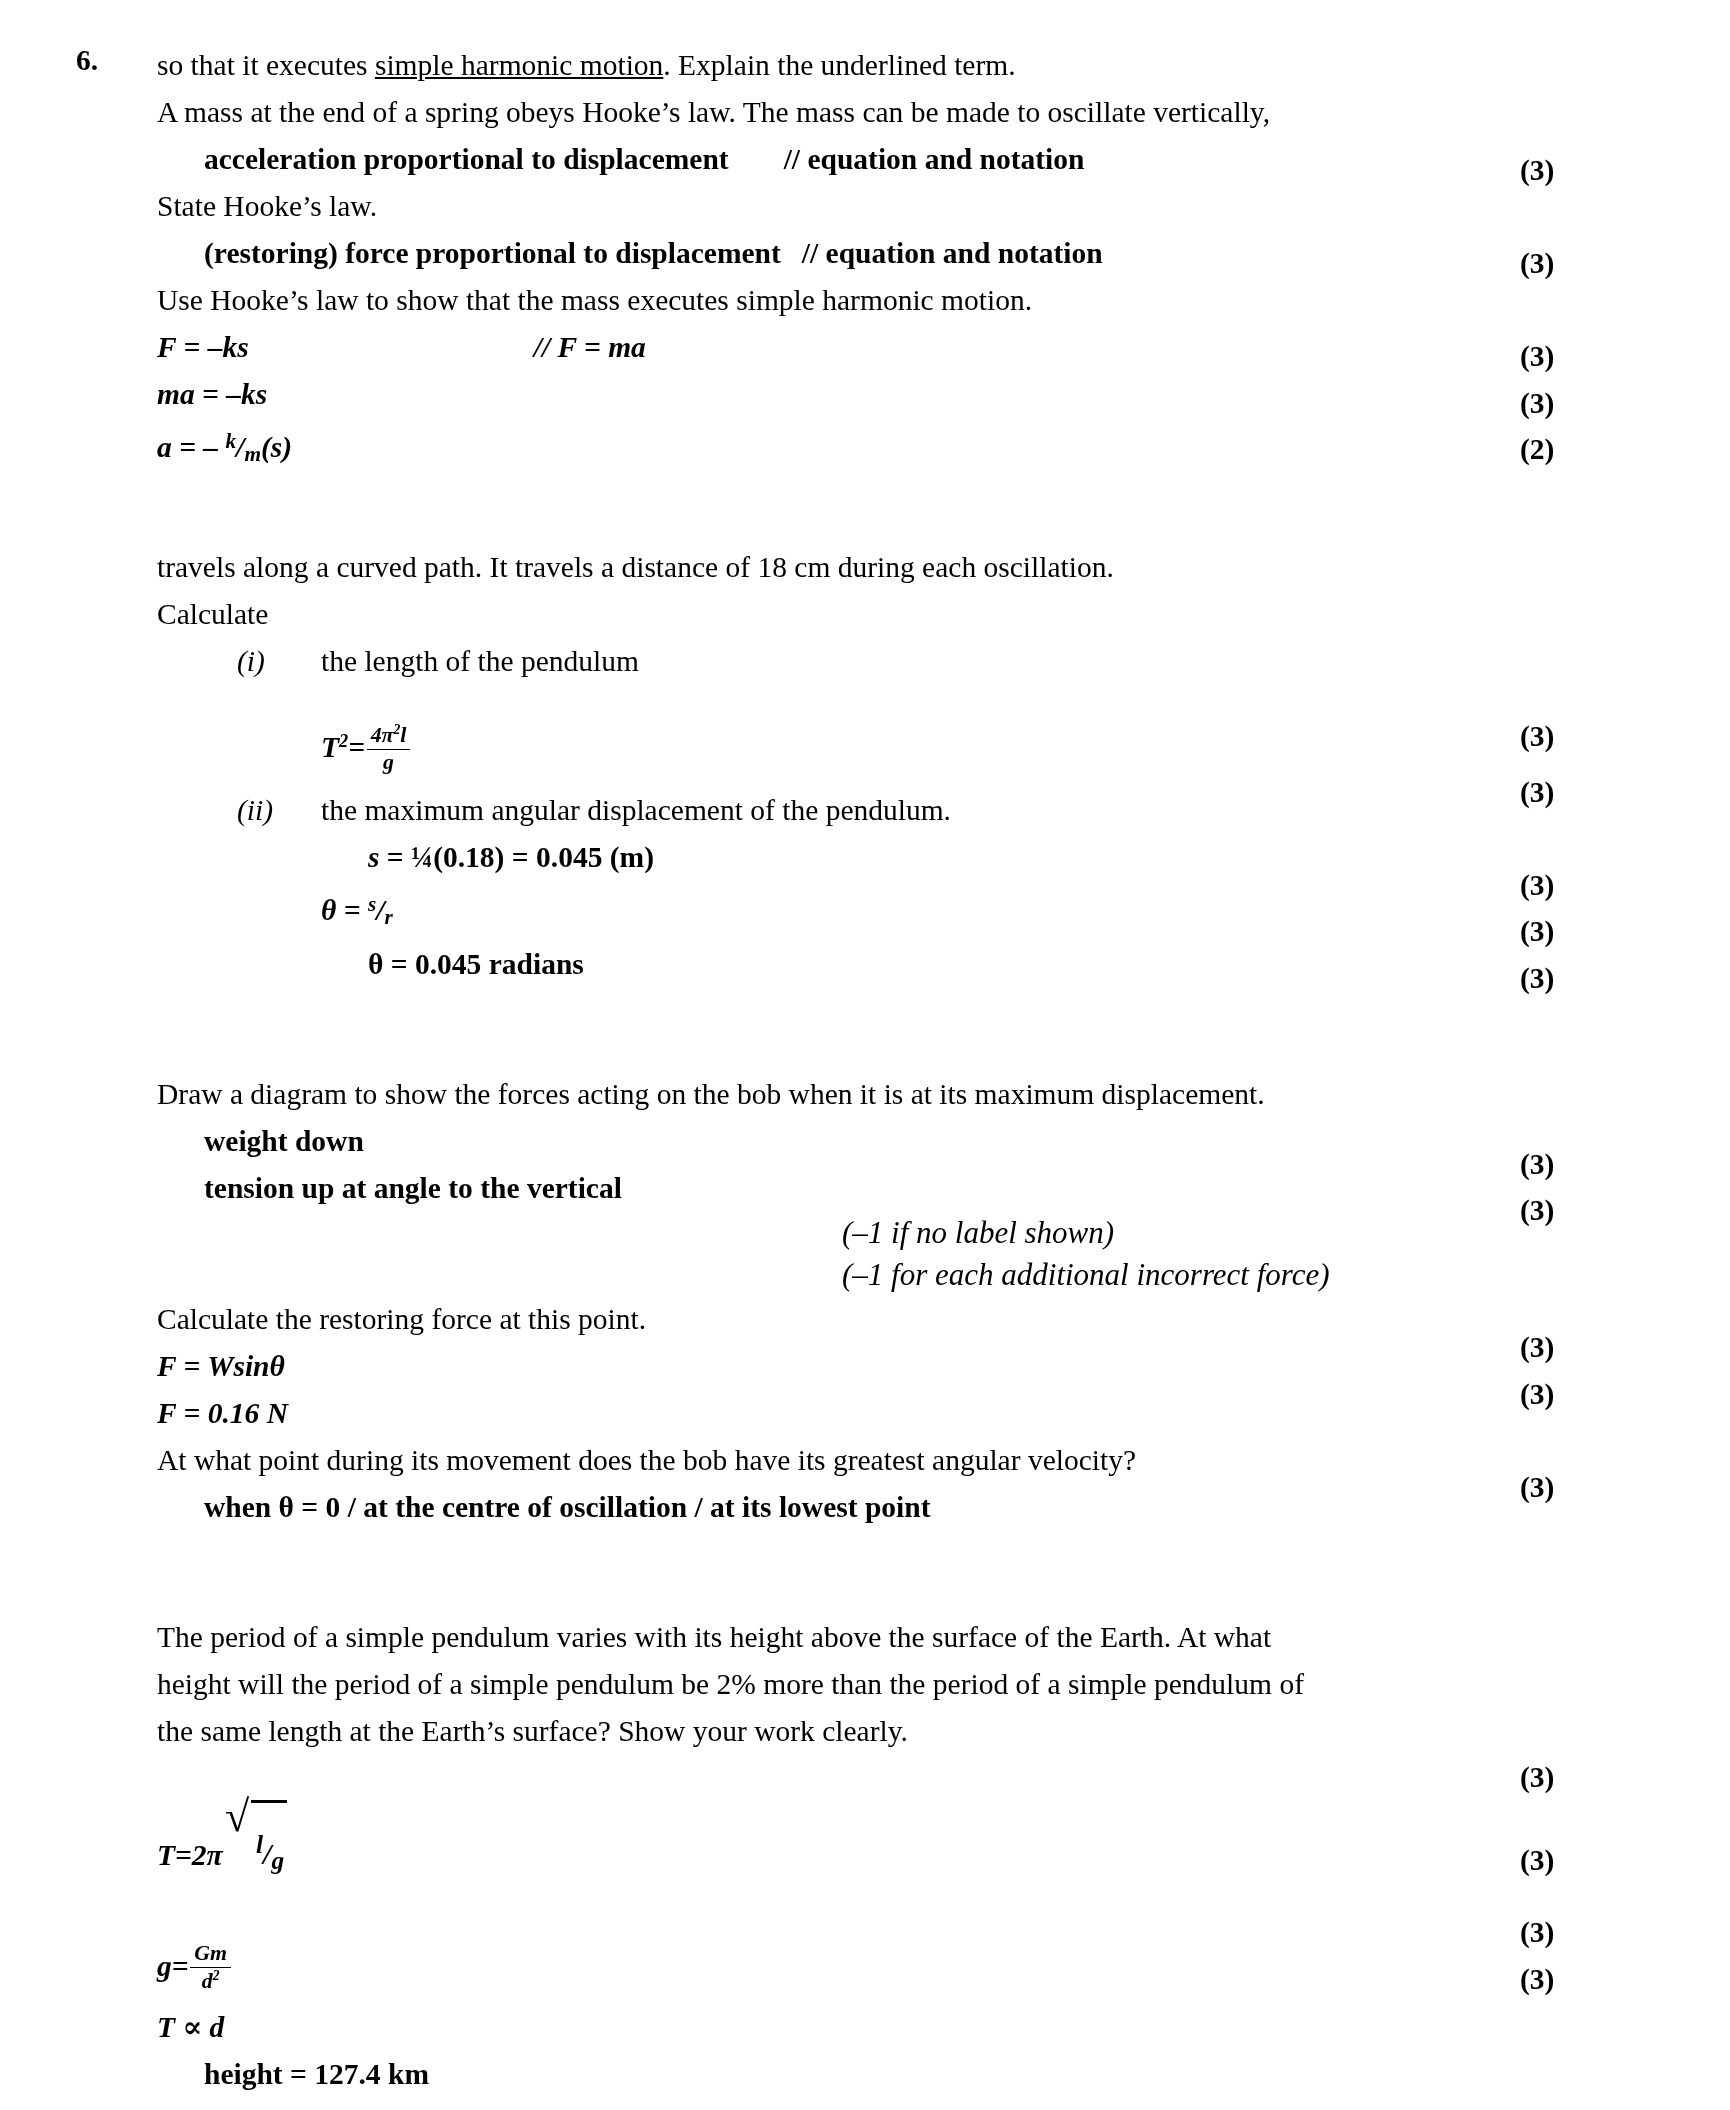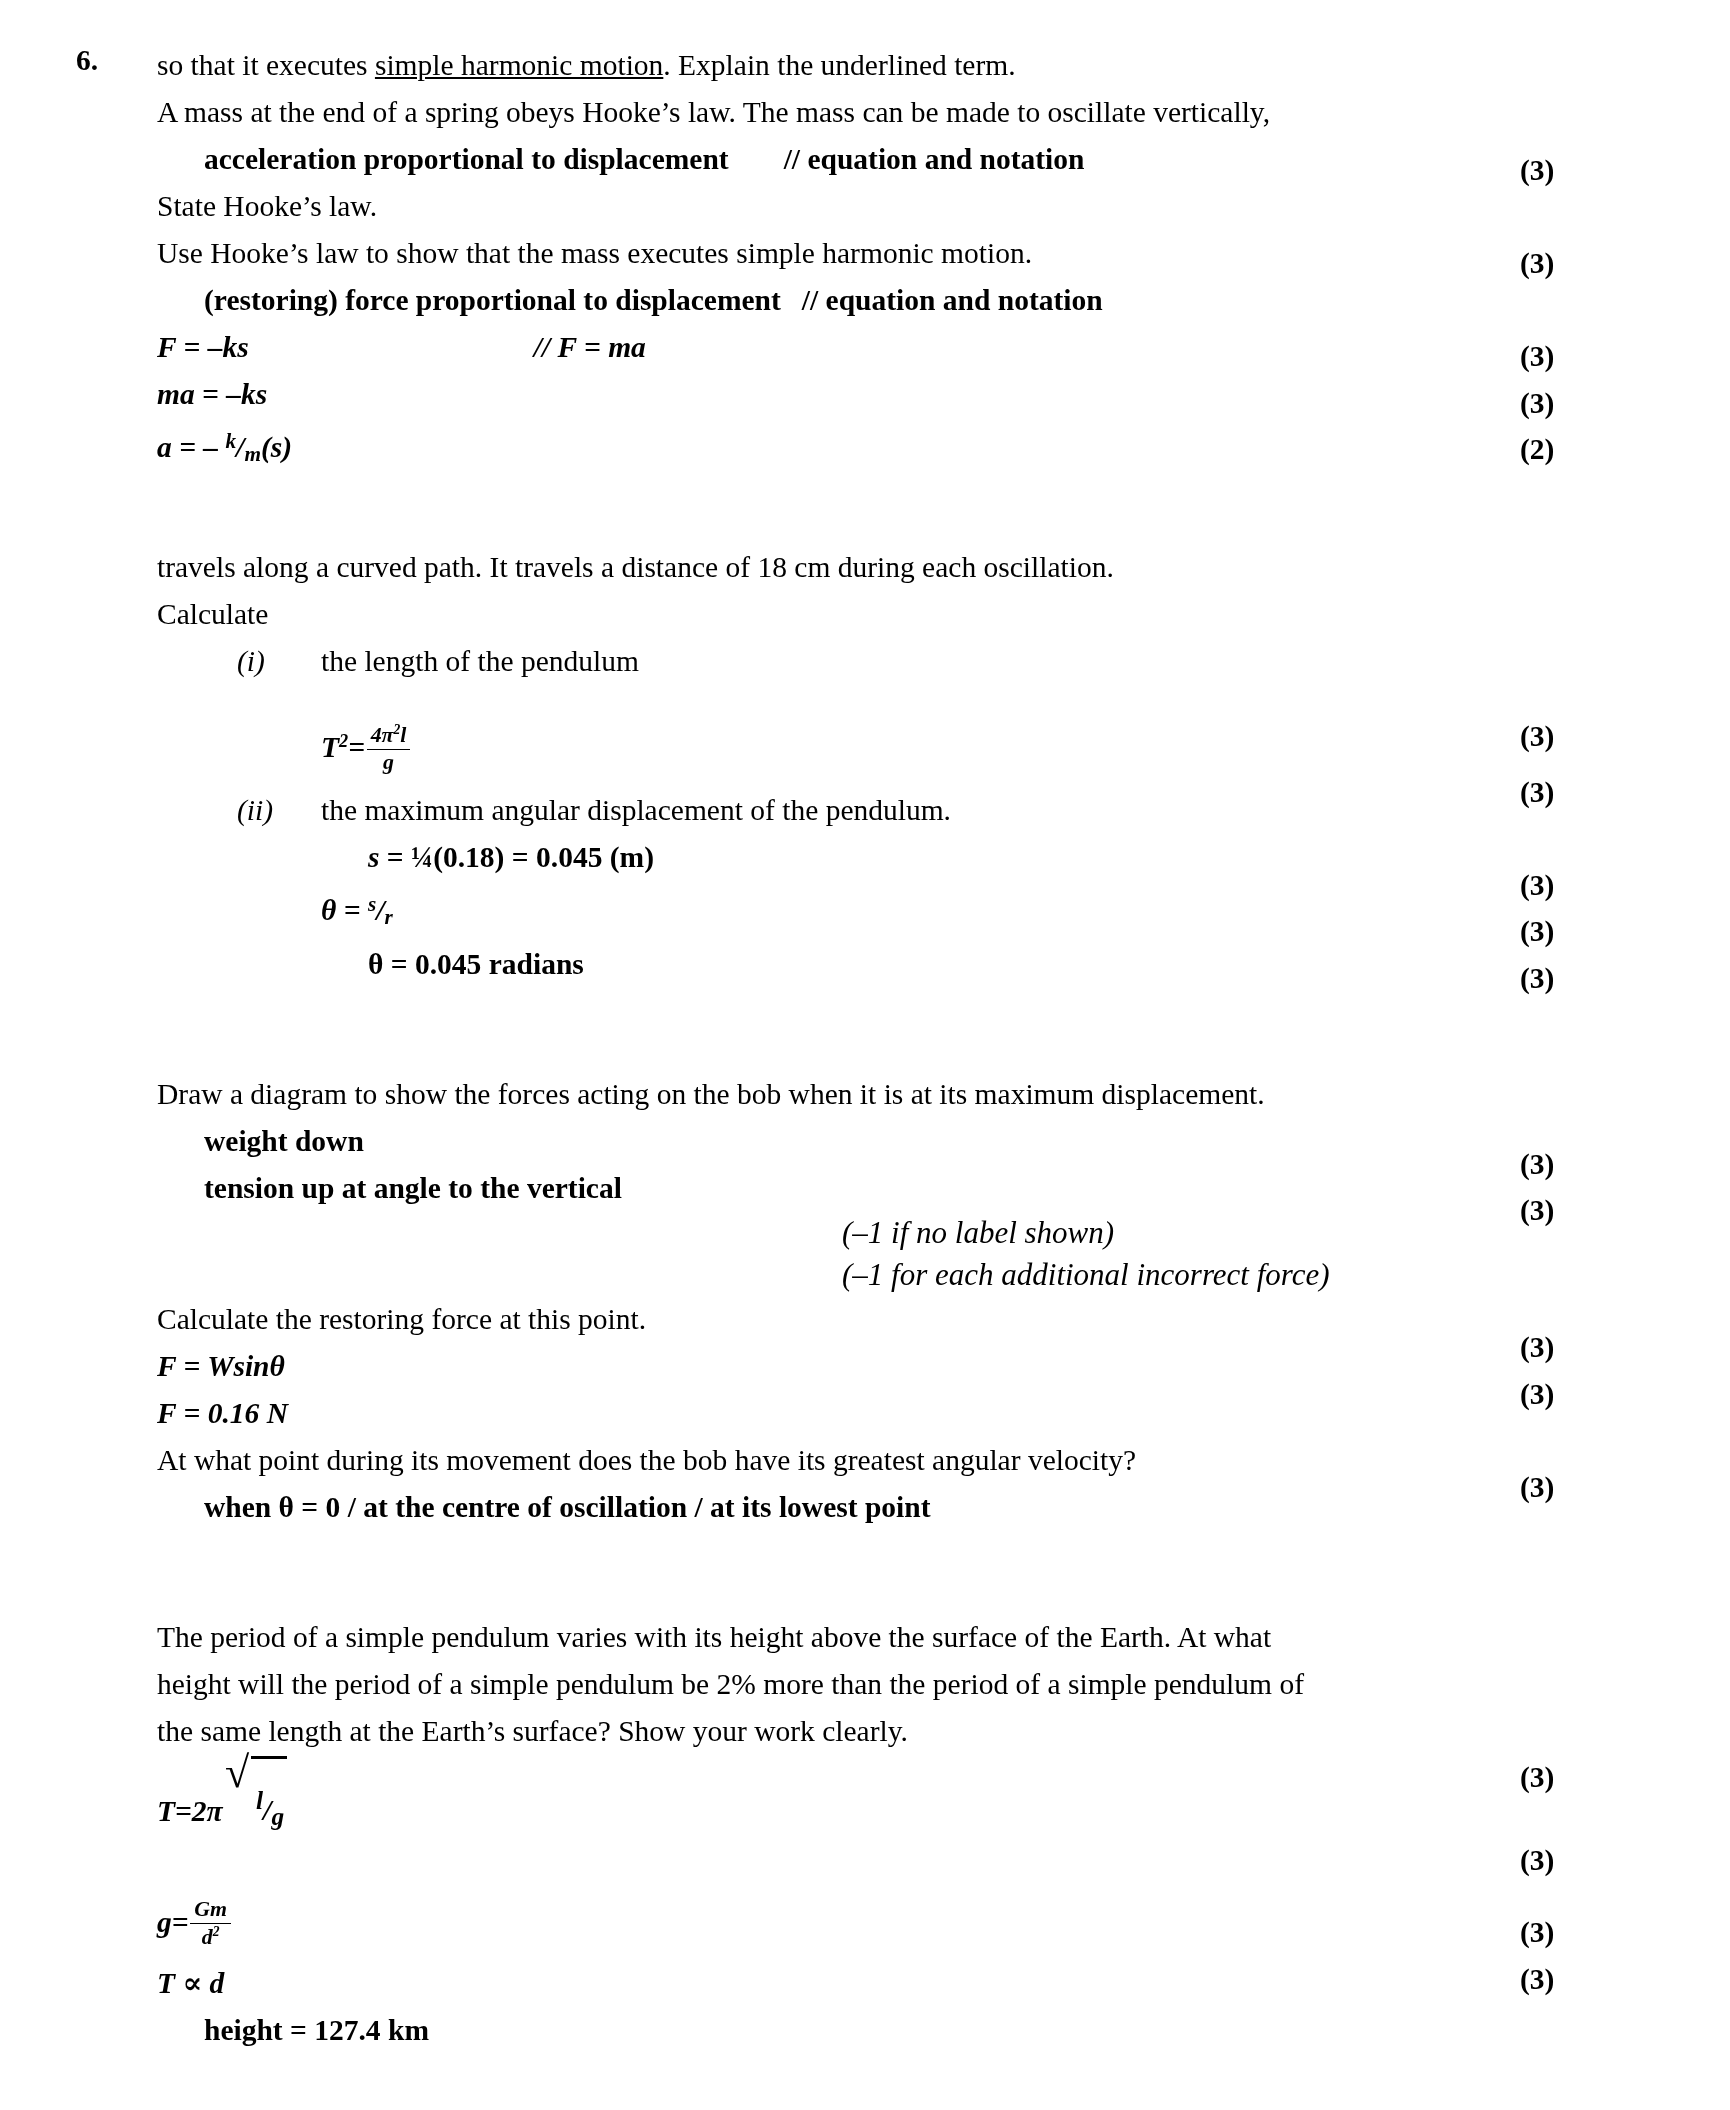--- a/index.html
+++ b/index.html
@@ -156,23 +156,23 @@
 
     <div class="para">
       <div><span>so that it executes </span><span class="u">simple harmonic motion</span><span>. Explain the underlined term.</span></div>
       <div>A mass at the end of a spring obeys Hooke’s law. The mass can be made to oscillate vertically,</div>
     </div>
 
     <div class="line bold"><span>acceleration proportional to displacement</span><span class="tabgap"></span><span>// equation and notation</span></div>
 
     <div class="line">State Hooke’s law.</div>
 
+    <div class="line bold"><span>(restoring) force proportional to displacement</span><span class="tabgap-sm"></span><span>// equation and notation</span></div>
+
     <div class="line">Use Hooke’s law to show that the mass executes simple harmonic motion.</div>
-
-    <div class="line bold"><span>(restoring) force proportional to displacement</span><span class="tabgap-sm"></span><span>// equation and notation</span></div>
 
     <div class="line bi"><span>F = –ks</span><span class="tabgap" style="width:285px;"></span><span>// F = ma</span></div>
 
     <div class="line bi">ma = –ks</div>
 
     <div class="line bi"><span>a = – </span><span class="sfrac"><span class="n">k</span><span class="sl">/</span><span class="d">m</span></span><span>(s)</span></div>
 
     <div class="gap-lg"></div>
     <div class="gap-sm"></div>
 
@@ -219,21 +219,21 @@
 
     <div class="gap-lg"></div>
     <div class="gap-md"></div>
 
     <div class="para">
       <div>The period of a simple pendulum varies with its height above the surface of the Earth. At what</div>
       <div>height will the period of a simple pendulum be 2% more than the period of a simple pendulum of</div>
       <div>the same length at the Earth’s surface? Show your work clearly.</div>
     </div>
 
-    <div class="line bi" style="line-height:88px;"><span>T=2π</span><span class="radical"><span class="rsign">√</span><span class="rbar"></span><span class="rcontent"><span class="sfrac"><span class="n" style="font-size:0.86em;">l</span><span class="sl">/</span><span class="d" style="font-size:0.86em;">g</span></span></span></span></div>
+    <div class="line bi" style="line-height:88px;margin-top:44px;"><span>T=2π</span><span class="radical"><span class="rsign">√</span><span class="rbar"></span><span class="rcontent"><span class="sfrac"><span class="n" style="font-size:0.86em;">l</span><span class="sl">/</span><span class="d" style="font-size:0.86em;">g</span></span></span></span></div>
 
     <div class="line bi" style="line-height:74px;"><span>g=</span><span class="frac"><span class="num">Gm</span><span class="den"><span>d</span><span class="sup">2</span></span></span></div>
 
     <div class="line bi">T ∝ d</div>
 
     <div class="line bold">height = 127.4 km</div>
 
   </div>
 
   <div class="marks-col">

